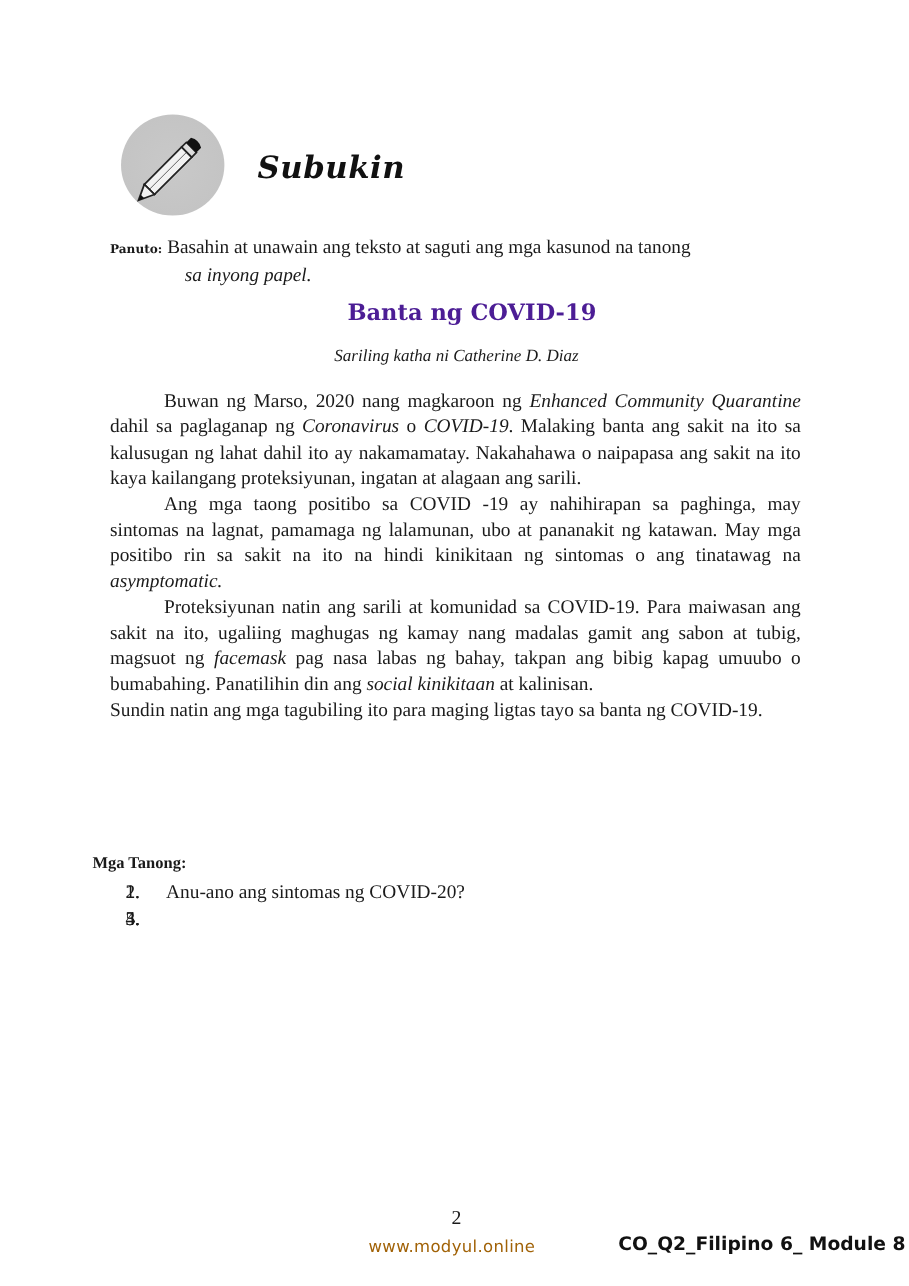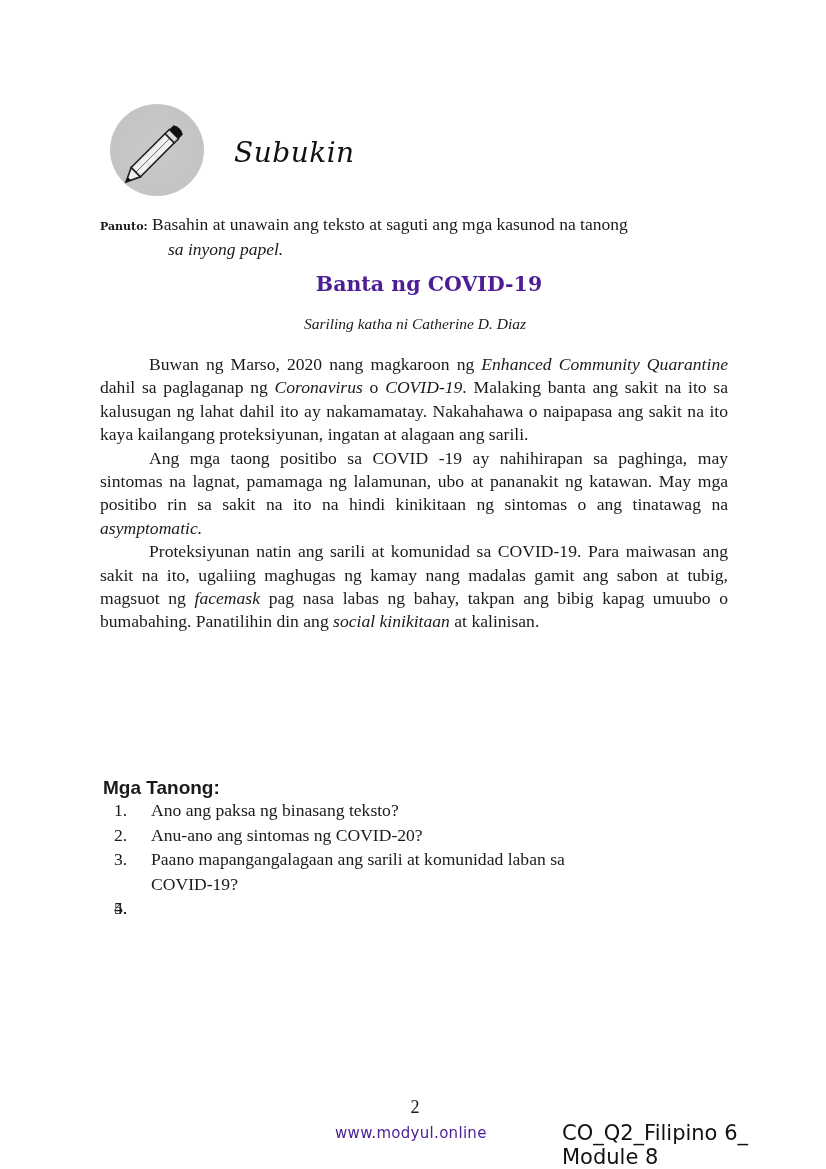--- a/index.html
+++ b/index.html
@@ -12,21 +12,21 @@
 
   
   .icon-circle {
     left: 110px; top: 104px; width: 94px; height: 92px; border-radius: 50%;
     background: radial-gradient(circle at 50% 50%, #c9c9c9 0%, #c4c4c4 70%, #cfcfcf 100%);
   }
   .icon-circle svg { position: absolute; left: 0; top: 0; }
 
   .section-title {
     left: 234px; top: 136px;
-    font-family: "DejaVu Serif", serif; font-weight: normal; font-style: italic;
+    font-family: "DejaVu Serif", serif; font-weight: bold; font-style: italic;
     font-size: 28px; letter-spacing: 0.5px; color: #111;
   }
 
   .instructions {
     left: 100px; top: 213px; width: 640px;
     font-family: "Liberation Serif", serif; font-size: 17.5px; line-height: 22px;
   }
   .instructions .lbl { font-weight: bold; font-family: "DejaVu Serif", serif; font-size: 11px; }
   .instructions .line2 { padding-left: 68px; font-style: italic; }
 
@@ -43,41 +43,41 @@
   .story {
     left: 100px; top: 353px; width: 628px;
     font-family: "Liberation Serif", serif; font-size: 17.6px; line-height: 23.4px;
     text-align: justify;
   }
   .story p { margin: 0; }
   .story p.ind { text-indent: 49px; }
   .story i { font-style: italic; }
 
   .questions-head {
-    left: 103px; top: 777px;
-    font-family: Liberation Sans, sans-serif; font-weight: bold; font-size: 19px;
+    left: 84px; top: 777px;
+    font-family: Liberation Serif, serif; font-weight: bold; font-size: 15px;
   }
   .questions {
     left: 100px; top: 798px; width: 640px; margin: 0; padding: 0; list-style: none;
     font-family: "Liberation Serif", serif; font-size: 17.6px; line-height: 24.6px;
   }
   .questions li { position: relative; padding-left: 51px; }
   .questions .num { position: absolute; left: 14px; top: 0; }
 
   .page-num {
     left: 0; width: 826px; top: 1097px; text-align: center;
     font-family: "Liberation Serif", serif; font-size: 18px; padding-left: 2px;
   }
   .watermark {
     left: 335px; top: 1124px;
-    font-family: "DejaVu Sans", sans-serif; font-size: 15px; color: #4c1d95; letter-spacing: 0.3px;
+    font-family: "DejaVu Sans", sans-serif; font-size: 15px; color: #a16207; letter-spacing: 0.3px;
   }
   .module-code {
     left: 562px; top: 1121px;
-    font-family: "DejaVu Sans", sans-serif; font-weight: normal; font-size: 21px; color: #111;
+    font-family: "DejaVu Sans", sans-serif; font-weight: bold; font-size: 17px; color: #111;
   }
 </style>
 </head>
 <body>
 
 <div class="abs icon-circle">
   <svg width="94" height="92" viewBox="0 0 94 92">
     <g transform="translate(47 47) rotate(-45)">
       <rect x="-30" y="-6.5" width="48" height="13" fill="#f2f2f2" stroke="#222" stroke-width="1.6"></rect>
       <line x1="-30" y1="0" x2="18" y2="0" stroke="#555" stroke-width="0.8"></line>
@@ -96,26 +96,27 @@
   <div class="line2">sa inyong papel.</div>
 </div>
 
 <div class="abs story-title">Banta ng COVID-19</div>
 <div class="abs byline">Sariling katha ni Catherine D. Diaz</div>
 
 <div class="abs story">
   <p class="ind"><span>Buwan ng Marso, 2020 nang magkaroon ng </span><i>Enhanced Community Quarantine</i><span> dahil sa paglaganap ng </span><i>Coronavirus</i><span> o </span><i>COVID-19</i><span>. Malaking banta ang sakit na ito sa kalusugan ng lahat dahil ito ay nakamamatay. Nakahahawa o naipapasa ang sakit na ito kaya kailangang proteksiyunan, ingatan at alagaan ang sarili.</span></p>
   <p class="ind"><span>Ang mga taong positibo sa COVID -19 ay nahihirapan sa paghinga, may sintomas na lagnat, pamamaga ng lalamunan, ubo at pananakit ng katawan. May mga positibo rin sa sakit na ito na hindi kinikitaan ng sintomas o ang tinatawag na </span><i>asymptomatic.</i></p>
   <p class="ind"><span>Proteksiyunan natin ang sarili at komunidad sa COVID-19. Para maiwasan ang sakit na ito, ugaliing maghugas ng kamay nang madalas gamit ang sabon at tubig, magsuot ng </span><i>facemask</i><span> pag nasa labas ng bahay, takpan ang bibig kapag umuubo o bumabahing. Panatilihin din ang </span><i>social kinikitaan</i><span> at kalinisan.</span></p>
+  <p>Sundin natin ang mga tagubiling ito para maging ligtas tayo sa banta ng COVID-19.</p>
 </div>
 
 <div class="abs questions-head">Mga Tanong:</div>
 <ol class="abs questions">
-  <li><span class="num">1.</span><span>Ano ang paksa ng binasang teksto?</span></li>
+  <li><span class="num">1.</span></li>
   <li><span class="num">2.</span><span>Anu-ano ang sintomas ng COVID-20?</span></li>
-  <li style="padding-right:140px"><span class="num">3.</span><span>Paano mapangangalagaan ang sarili at komunidad laban sa COVID-19?</span></li>
+  <li style="padding-right:140px"><span class="num">3.</span></li>
   <li style="padding-right:70px"><span class="num">4.</span></li>
   <li style="padding-right:20px"><span class="num">5.</span></li>
 </ol>
 
 <div class="abs page-num">2</div>
 <div class="abs watermark">www.modyul.online</div>
 <div class="abs module-code">CO_Q2_Filipino 6_ Module 8</div>
 
 </body></html>

